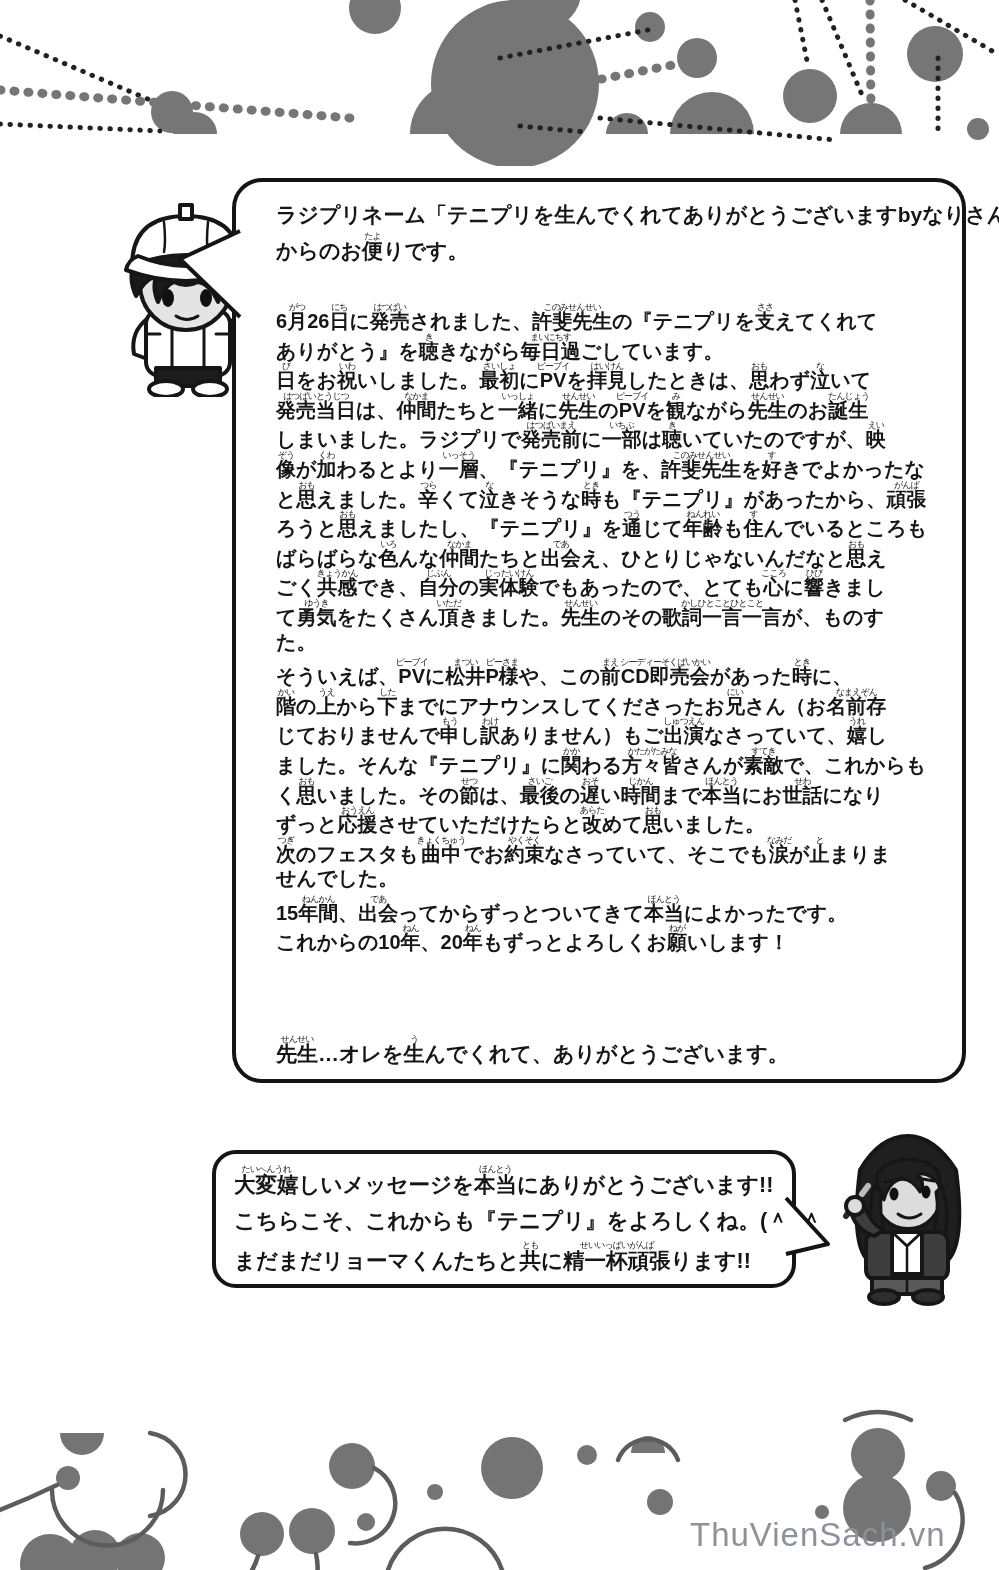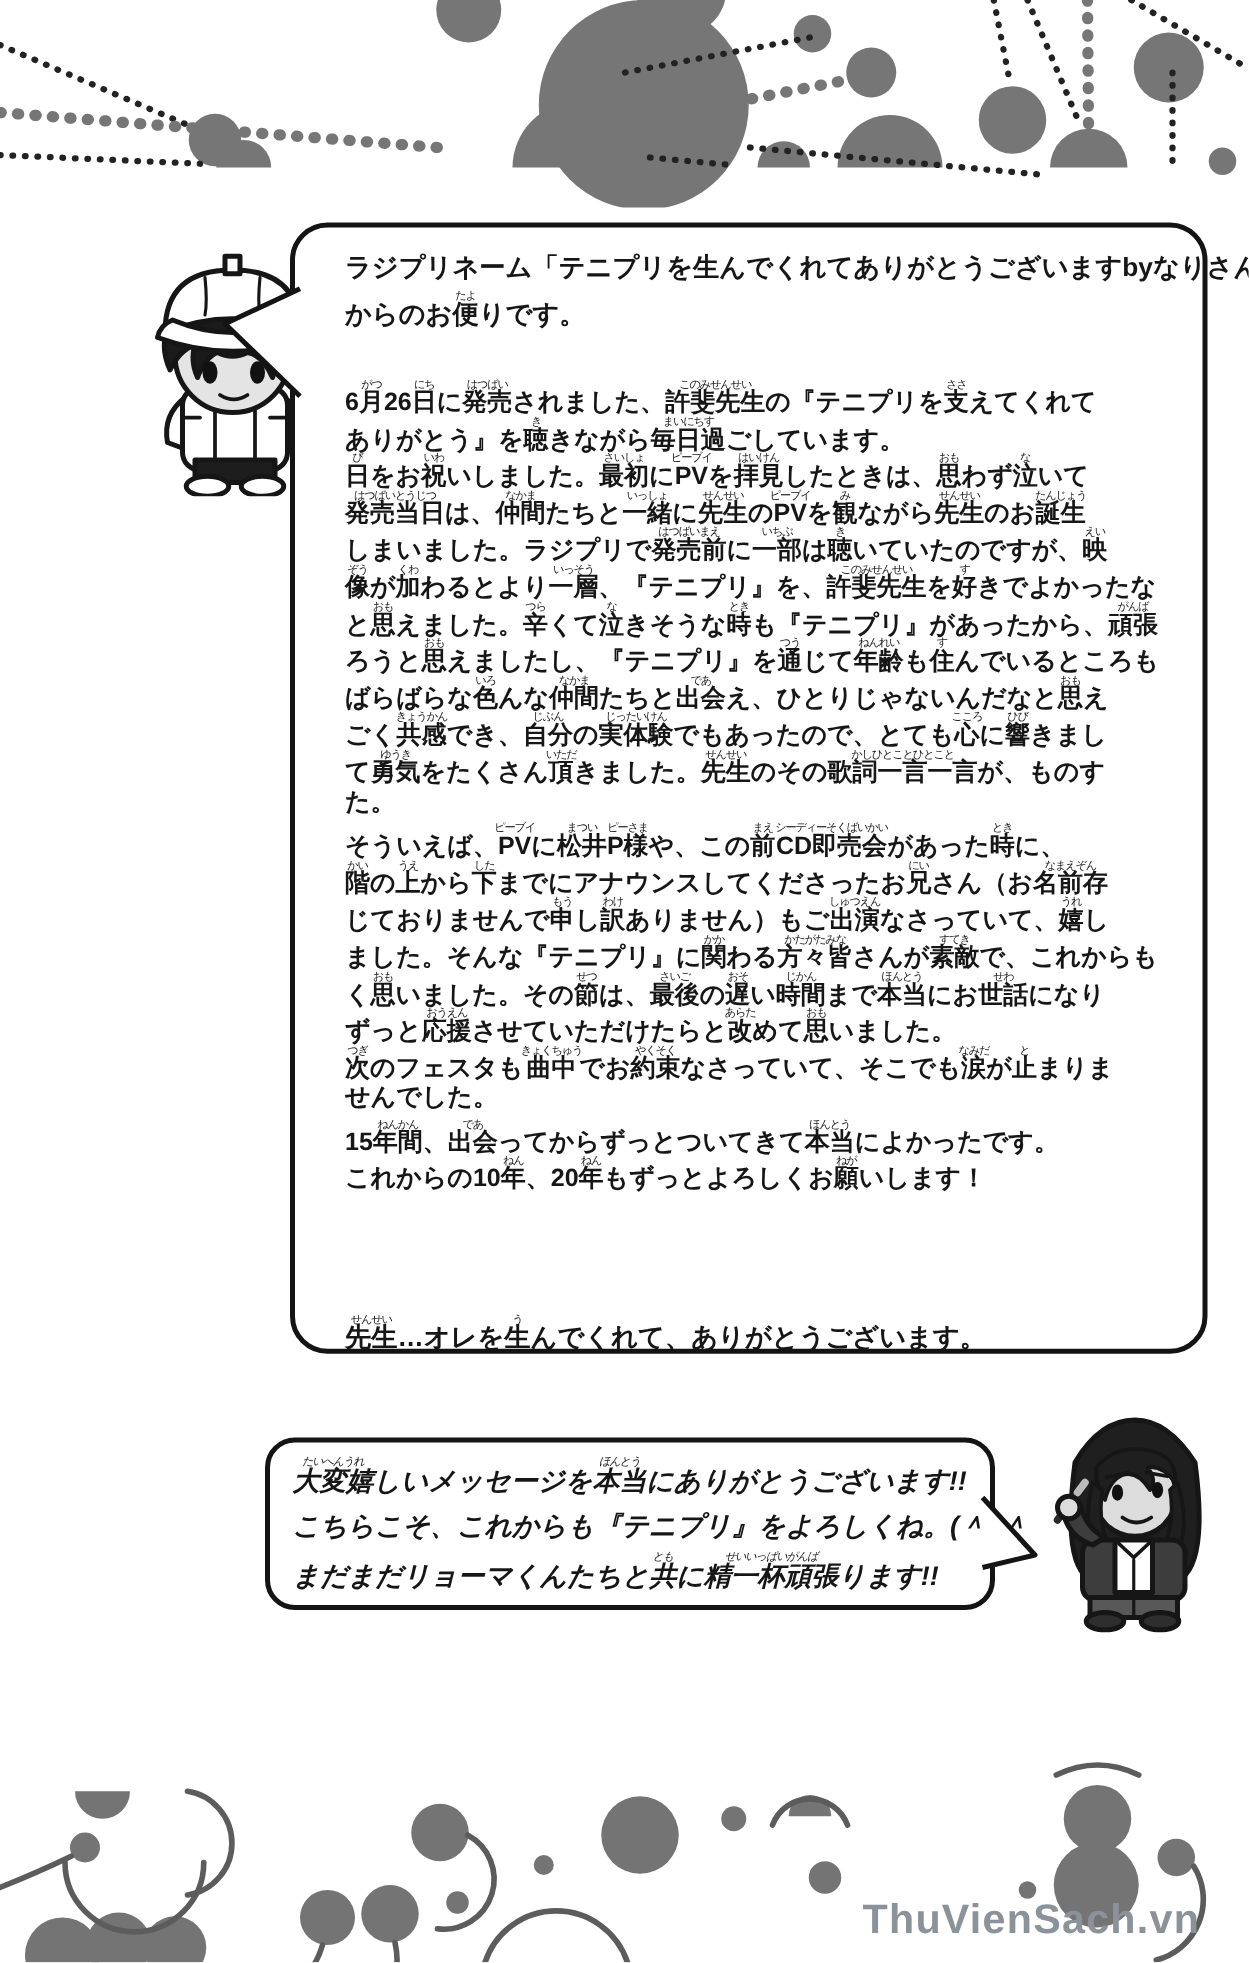--- a/index.html
+++ b/index.html
@@ -11,30 +11,30 @@
   #letter-bubble{left:232px;top:178px;width:734px;height:905px;border-radius:30px;}
   #reply-bubble{left:212px;top:1150px;width:584px;height:138px;border-radius:24px;}
   .tailsvg{position:absolute;overflow:visible;z-index:5;}
   
   .tline{white-space:nowrap;font-weight:700;}
   #letter-intro{position:absolute;left:40px;top:16px;font-size:21px;}
   #letter-intro .tline{height:33px;line-height:33px;}
   #letter-body{position:absolute;left:40px;top:120px;font-size:20px;}
   #letter-body .tline{height:29.6px;line-height:29.6px;}
   #letter-closing{position:absolute;left:40px;top:852px;font-size:21px;height:34px;line-height:34px;
-                  white-space:nowrap;font-weight:700;margin-top:16px;}
-  #reply-text{position:absolute;left:18px;top:10px;font-size:21.5px;font-style:italic;}
+                  white-space:nowrap;font-weight:700;}
+  #reply-text{position:absolute;left:18px;top:10px;font-size:21.5px;}
   #reply-text .tline{height:38px;line-height:38px;}
   ruby{ruby-align:center;}
   rt{font-size:9px;font-weight:500;letter-spacing:-1px;}
   #closing-headline{position:absolute;left:0;top:1326px;width:100%;text-align:center;
                     font-size:43px;font-weight:800;letter-spacing:0px;white-space:nowrap;}
   #closing-headline rt{font-size:13px;font-weight:600;}
   #watermark{position:absolute;left:690px;top:1516px;width:305px;font-size:33px;
-             color:#8b9299;letter-spacing:1px;font-weight:700;z-index:9;}
+             color:#8b9299;letter-spacing:1px;font-weight:400;z-index:9;}
 </style>
 </head>
 <body>
 
 <div id="page">
 
   <svg class="abs" style="left:0;top:0;" width="999" height="166" viewBox="0 0 999 166">
     <g fill="#767676">
       <circle cx="375" cy="8" r="26"></circle>
       <circle cx="515" cy="84" r="84"></circle>

